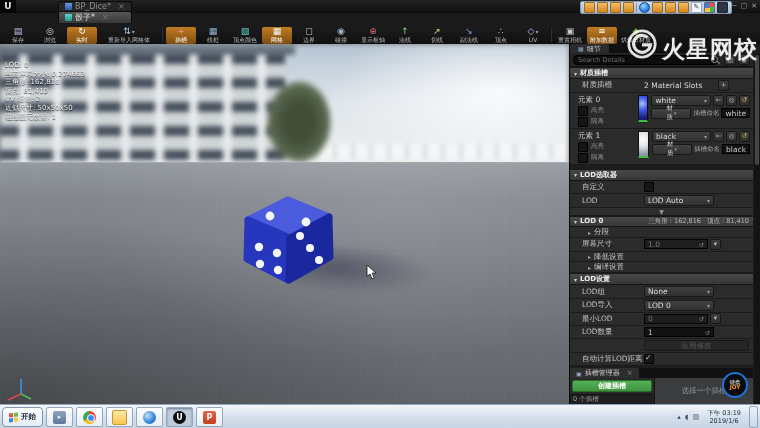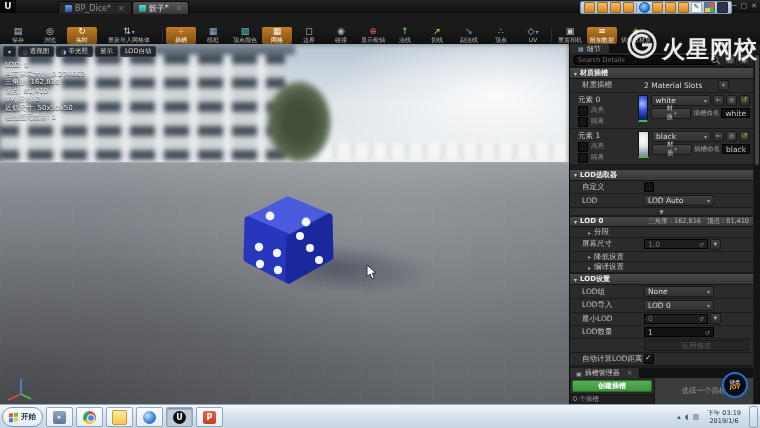--- a/index.html
+++ b/index.html
@@ -2,21 +2,21 @@
 <html><head>
 <meta charset="utf-8">
 <style>
   html,body{margin:0;padding:0;background:#000;}
   .screen{position:relative;width:760px;height:428px;overflow:hidden;background:#1a1a1a;
     font-family:"DejaVu Sans","Liberation Sans",sans-serif;color:#ccc;
     -webkit-font-smoothing:antialiased;}
   
   .titlebar{position:absolute;left:0;top:0;right:0;height:13px;background:linear-gradient(#232323,#101010);display:flex;align-items:flex-end;}
   .uelogo{width:16px;height:13px;background:#060606;color:#e8e8e8;font-weight:bold;font-size:9px;text-align:center;line-height:13px;}
-  .tabs{display:flex;margin-left:42px;height:12px;}
+  .tabs{display:flex;margin-left:42px;height:12px;flex-direction:column;}
   .tab{display:flex;align-items:center;gap:3px;padding:0 6px;height:12px;border-radius:3px 3px 0 0;background:#262626;color:#8f8f8f;font-size:8px;border:1px solid #0a0a0a;border-bottom:none;}
   .tab.active{background:linear-gradient(#585858,#373737);color:#e0e0e0;}
   .tab .ticon{width:7px;height:7px;border-radius:1px;}
   .tab .tclose{color:#777;font-size:8px;margin-left:4px;}
   .rectools{position:absolute;right:28px;top:1px;height:11px;display:flex;align-items:center;gap:2px;padding:0 3px;background:linear-gradient(#cddcee,#a5bdd8);border:1px solid #7e99b5;border-radius:2px;}
   .rt{width:9px;height:9px;border-radius:1px;}
   .rt-o{background:linear-gradient(#f4bd6a,#d8861c);border:1px solid #9a6a20;}
   .rt-c{background:radial-gradient(circle at 40% 35%,#9fd4ff,#1f6fd0 70%);border-radius:50%;border:1px solid #1b4f8e;}
   .rt-pen{background:#f4f7fa;border:1px solid #9ab;color:#334;font-size:7px;line-height:9px;text-align:center;}
   .rt-multi{background:conic-gradient(#e5534b 0 25%,#3fb950 25% 50%,#f7c843 50% 75%,#3b82d8 75%);border:1px solid #667;}
@@ -116,21 +116,21 @@
   .slist{flex:0 0 84px;display:flex;flex-direction:column;background:#282828;border-right:1px solid #151515;}
   .creategn{margin:2px;height:10px;background:linear-gradient(#55b055,#3f9440);border:1px solid #2a6e2b;border-radius:2px;color:#fff;font-weight:bold;text-align:center;line-height:10px;font-size:7px;}
   .slistbody{flex:1;}
   .scount{height:9px;border-top:1px solid #141414;background:#1f1f1f;color:#9c9c9c;font-size:6.5px;display:flex;align-items:center;padding:0 3px;}
   .spane{flex:1;background:#3a3c3e;display:flex;align-items:center;justify-content:center;color:#939393;position:relative;}
   .badge{position:absolute;right:5px;bottom:6px;width:22px;height:22px;border-radius:50%;background:#0a0b0d;border:2px solid #1d74d8;display:flex;flex-direction:column;align-items:center;justify-content:center;line-height:1;}
   .badge .b1{font-size:5.5px;color:#eee;}
   .badge .b2{font-size:5.5px;font-weight:bold;color:#ff9d2e;}
   
   .taskbar{position:absolute;left:0;top:404px;right:0;height:24px;background:linear-gradient(#f3f7fb,#d8e2ee 45%,#c4d2e2);border-top:1px solid #8fa5bd;display:flex;align-items:center;padding:0 2px;color:#223;}
-  .startbtn{display:flex;align-items:center;gap:3px;height:18px;padding:0 6px;background:linear-gradient(#fdfefe,#e4edf6);border:1px solid #7e96ae;border-radius:10px;font-size:7.5px;font-weight:bold;color:#123;}
+  .startbtn{display:flex;align-items:center;gap:3px;height:18px;padding:0 6px;background:linear-gradient(#fdfefe,#e4edf6);border:1px solid #7e96ae;border-radius:4px;font-size:7.5px;font-weight:bold;color:#123;}
   .flag{display:grid;grid-template-columns:4px 4px;grid-template-rows:4px 4px;gap:1px;transform:skewY(-6deg);}
   .flag i{display:block;}
   .tapp{width:25px;height:18px;margin-left:3px;background:linear-gradient(#fcfdfe,#e7eef6);border:1px solid #93a7bd;border-radius:2px;display:flex;align-items:center;justify-content:center;}
   .tapp.pressed{background:#bFCcDc;box-shadow:inset 0 1px 2px rgba(30,50,80,.5);}
   .appico{width:13px;height:13px;border-radius:2px;display:flex;align-items:center;justify-content:center;font-size:8px;font-weight:bold;color:#fff;}
   .ico-rec{background:linear-gradient(#8fa6c0,#5c7896);color:#eef;font-size:7px;}
   .ico-chrome{border-radius:50%;background:conic-gradient(#ea4335 0 33%,#fbbc05 33% 66%,#34a853 66%);position:relative;}
   .ico-chrome::after{content:"";position:absolute;left:3.5px;top:3.5px;width:6px;height:6px;border-radius:50%;background:#4285f4;border:1px solid #fff;}
   .ico-folder{background:linear-gradient(#ffe9a8,#f7c64d);border:1px solid #c99b2e;}
   .ico-globe{border-radius:50%;background:radial-gradient(circle at 35% 35%,#bfe3ff,#2f7fd4 60%,#1b5fa8);}
@@ -295,39 +295,20 @@
             <circle cx="72" cy="31" r="4.4"></circle>
           <circle cx="25" cy="56" r="4.2"></circle>
             <circle cx="43" cy="62" r="4.2"></circle>
           <circle cx="26" cy="73" r="4.2"></circle>
             <circle cx="44" cy="79" r="4.2"></circle>
           <circle cx="66" cy="45" r="4.0"></circle>
             <circle cx="76" cy="57" r="4.0"></circle>
             <circle cx="85" cy="69" r="4.0"></circle>
         </g>
       </svg>
-      <div class="vp-toolbar">
-        <div class="vbtn">
-            <span class="vico" style="color:#ccc">▾</span>
-          </div>
-        <div class="vbtn">
-            <span class="vico">◇</span>
-            <span>透视图</span>
-          </div>
-        <div class="vbtn">
-            <span class="vico">◑</span>
-            <span>带光照</span>
-          </div>
-        <div class="vbtn">
-            <span>显示</span>
-          </div>
-        <div class="vbtn">
-            <span>LOD自动</span>
-          </div>
-      </div>
       <div class="vp-stats">
         <div>LOD: 0</div>
         <div>当前屏幕大小: 0.274663</div>
         <div>三角形: 162,816</div>
         <div>顶点: 81,410</div>
         <div>UV 通道: 2</div>
         <div>近似尺寸: 50x50x50</div>
         <div>碰撞图元数量: 1</div>
       </div>
       <svg class="gizmo" width="30" height="28" viewBox="0 0 30 28">

